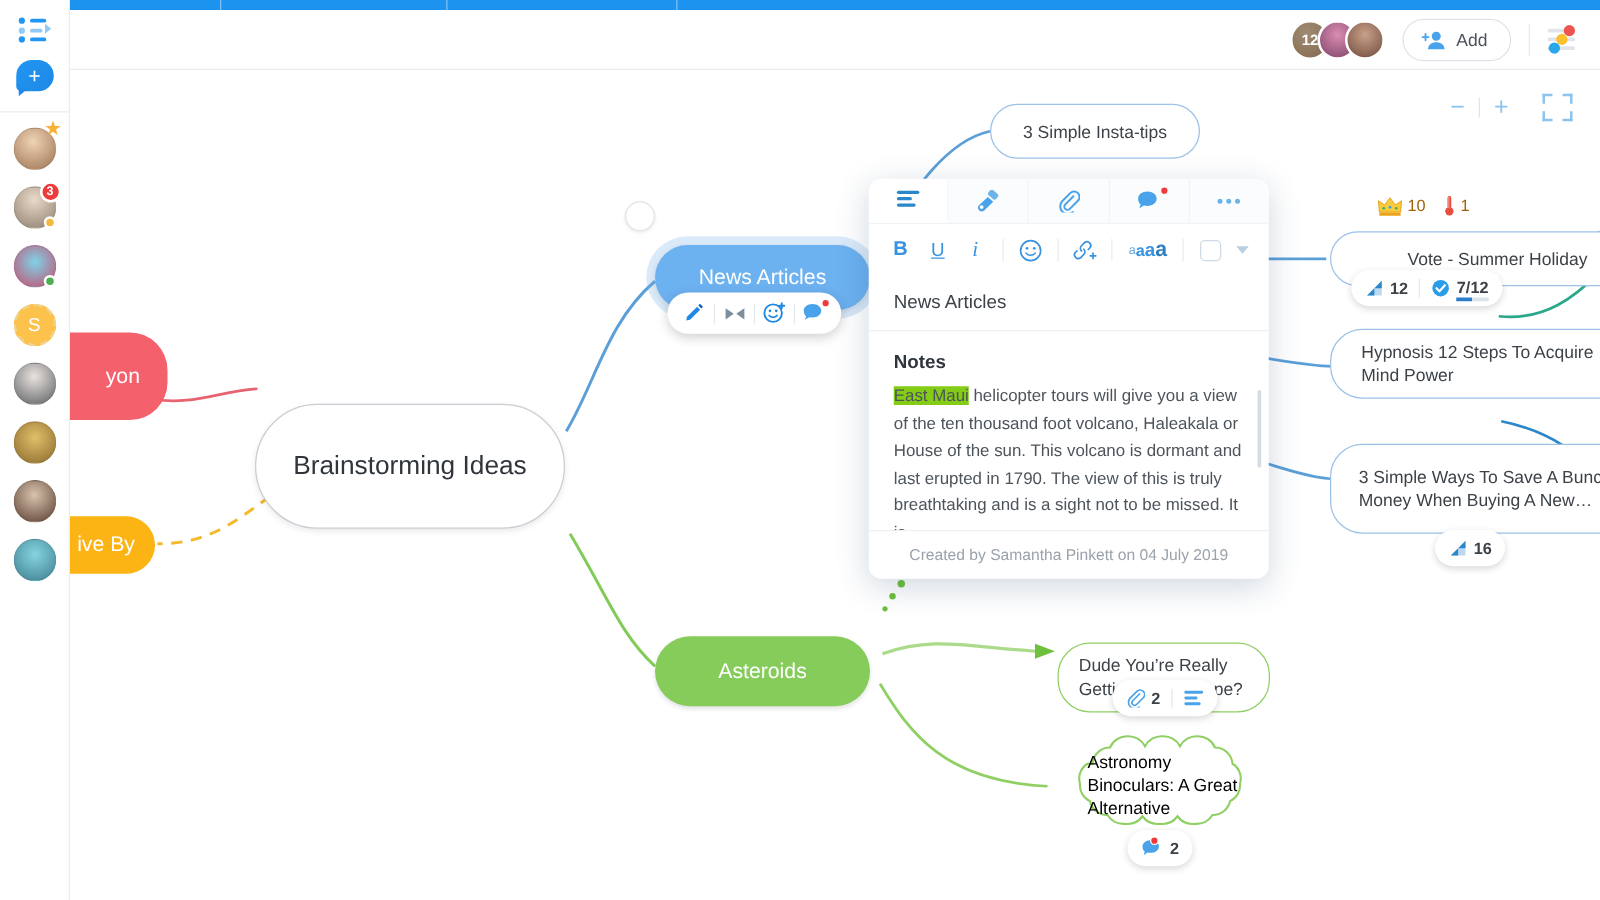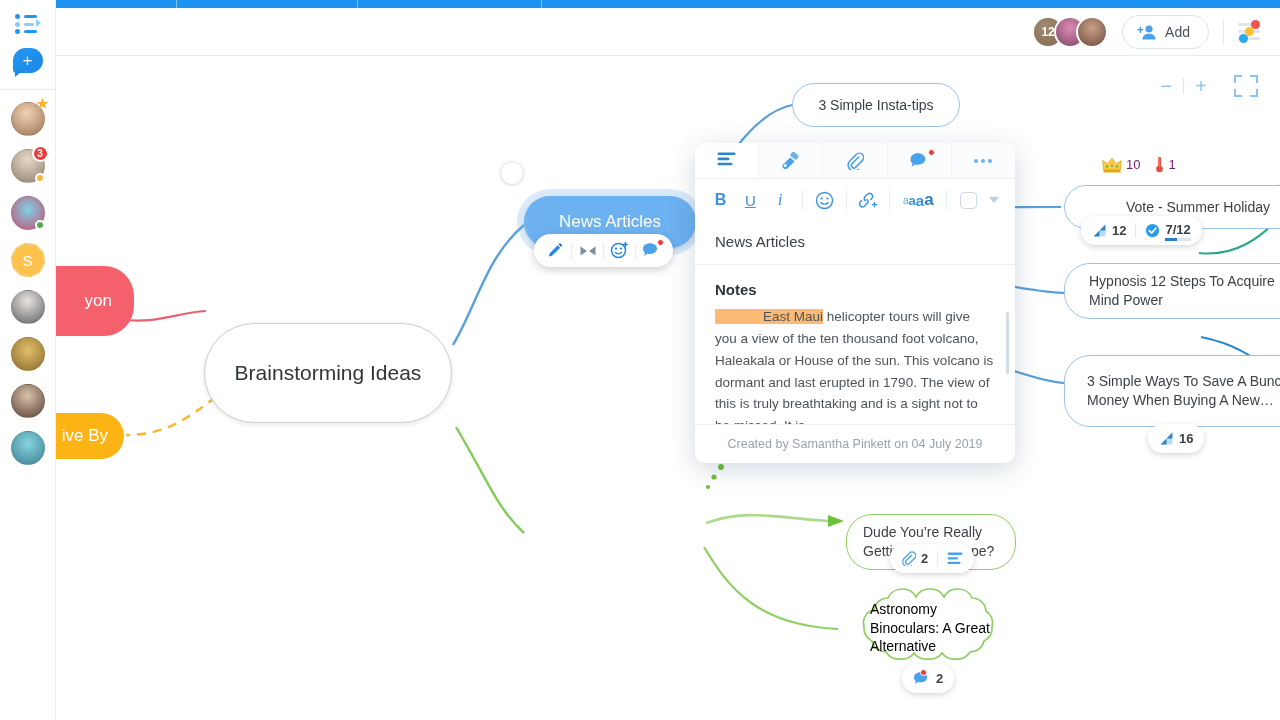--- a/index.html
+++ b/index.html
@@ -169,21 +169,21 @@
   .badge-div { width: 1px; height: 15px; background: #e2e8ed; margin: 0 2px; }
   .bg-item { display: flex; align-items: center; gap: 5px; }
   .prog7 { position: relative; padding-bottom: 3px; }
   .prog7::after {
     content:""; position:absolute; left:0; bottom:-1px; width: 100%; height: 2.5px;
     background: linear-gradient(to right,#2b7fc9 0 48%, #dde5ec 48% 100%);
   }
 
   .crown-row {
     position: absolute; display: flex; align-items: center; gap: 4px;
-    font-size: 13px; color: #701a75; z-index: 10; font-weight: 500;
+    font-size: 13px; color: #a16207; z-index: 10; font-weight: 500;
   }
   .crown-row .gap { width: 7px; }
 
   
   .node-toolbar {
     position: absolute; display: flex; align-items: center;
     background: #fff; border-radius: 17px; height: 33px;
     box-shadow: 0 3px 9px rgba(0,0,0,0.19);
     padding: 0 6px; z-index: 14;
   }
@@ -230,21 +230,21 @@
   .fmt-div { width:1px; height:18px; background:#e8edf1; margin: 0 5px; }
   .pnl-title {
     padding: 12px 20px 14px 20px; font-size: 15px; color: #3c4248;
     border-bottom: 1px solid #edf1f4; margin: 0 0px;
   }
   .pnl-notes-h { padding: 16px 20px 8px 20px; font-size: 15px; font-weight: bold; color:#2f353b; }
   .pnl-notes {
     padding: 0 20px 10px 20px; font-size: 13.5px; line-height: 1.62; color: #4d545b;
     flex: 1; overflow: hidden; position: relative;
   }
-  .hl { background: #fdba74; padding-left: 48px; }
+  .hl { background: #84cc16; }
   .pnl-scroll {
     position: absolute; right: 6px; top: 6px; width: 3px; height: 62px;
     background: #d4dde5; border-radius: 2px;
   }
   .pnl-foot {
     border-top: 1px solid #edf1f4; padding: 12px 20px;
     font-size: 12.5px; color: #9aa3ab; text-align: center;
   }
 </style>
 </head>
@@ -438,20 +438,23 @@
     </div>
     <div class="nt-div"></div>
     <div class="nt-btn">
       <svg width="19" height="17" viewBox="0 0 19 17">
         <path d="M1 6.6C1 3.5 4 1.2 8 1.2s7 2.3 7 5.4-3 5.4-7 5.4c-0.9 0-1.8-0.1-2.6-0.3L2 13.8l0.9-2.8C1.7 10 1 8.4 1 6.6z" fill="#4aa3ea"></path>
       </svg>
       <span class="red-dot"></span>
     </div>
   </div>
 
+  <div class="node node-pill node-green" style="left:468px; top:452px; width:172px; height:56px;">
+    <span>Asteroids</span>
+  </div>
 
   <div class="node node-out" style="left:736px; top:26px; width:168px; height:44px;">
     <span>3 Simple Insta-tips</span>
   </div>
 
   <div class="crown-row" style="left:1046px; top:99px;">
     <svg width="20" height="16" viewBox="0 0 20 16">
       <path d="M1.5 13h17V15.5h-17z" fill="#e8a317"></path>
       <path d="M1.5 12.6L0.8 3.6l5 3.4L10 1.2l4.2 5.8 5-3.4-0.7 9z" fill="#fbcb3e" stroke="#e8a317" stroke-width="0.8"></path>
       <circle cx="5" cy="9.6" r="1.1" fill="#4caf50"></circle>

